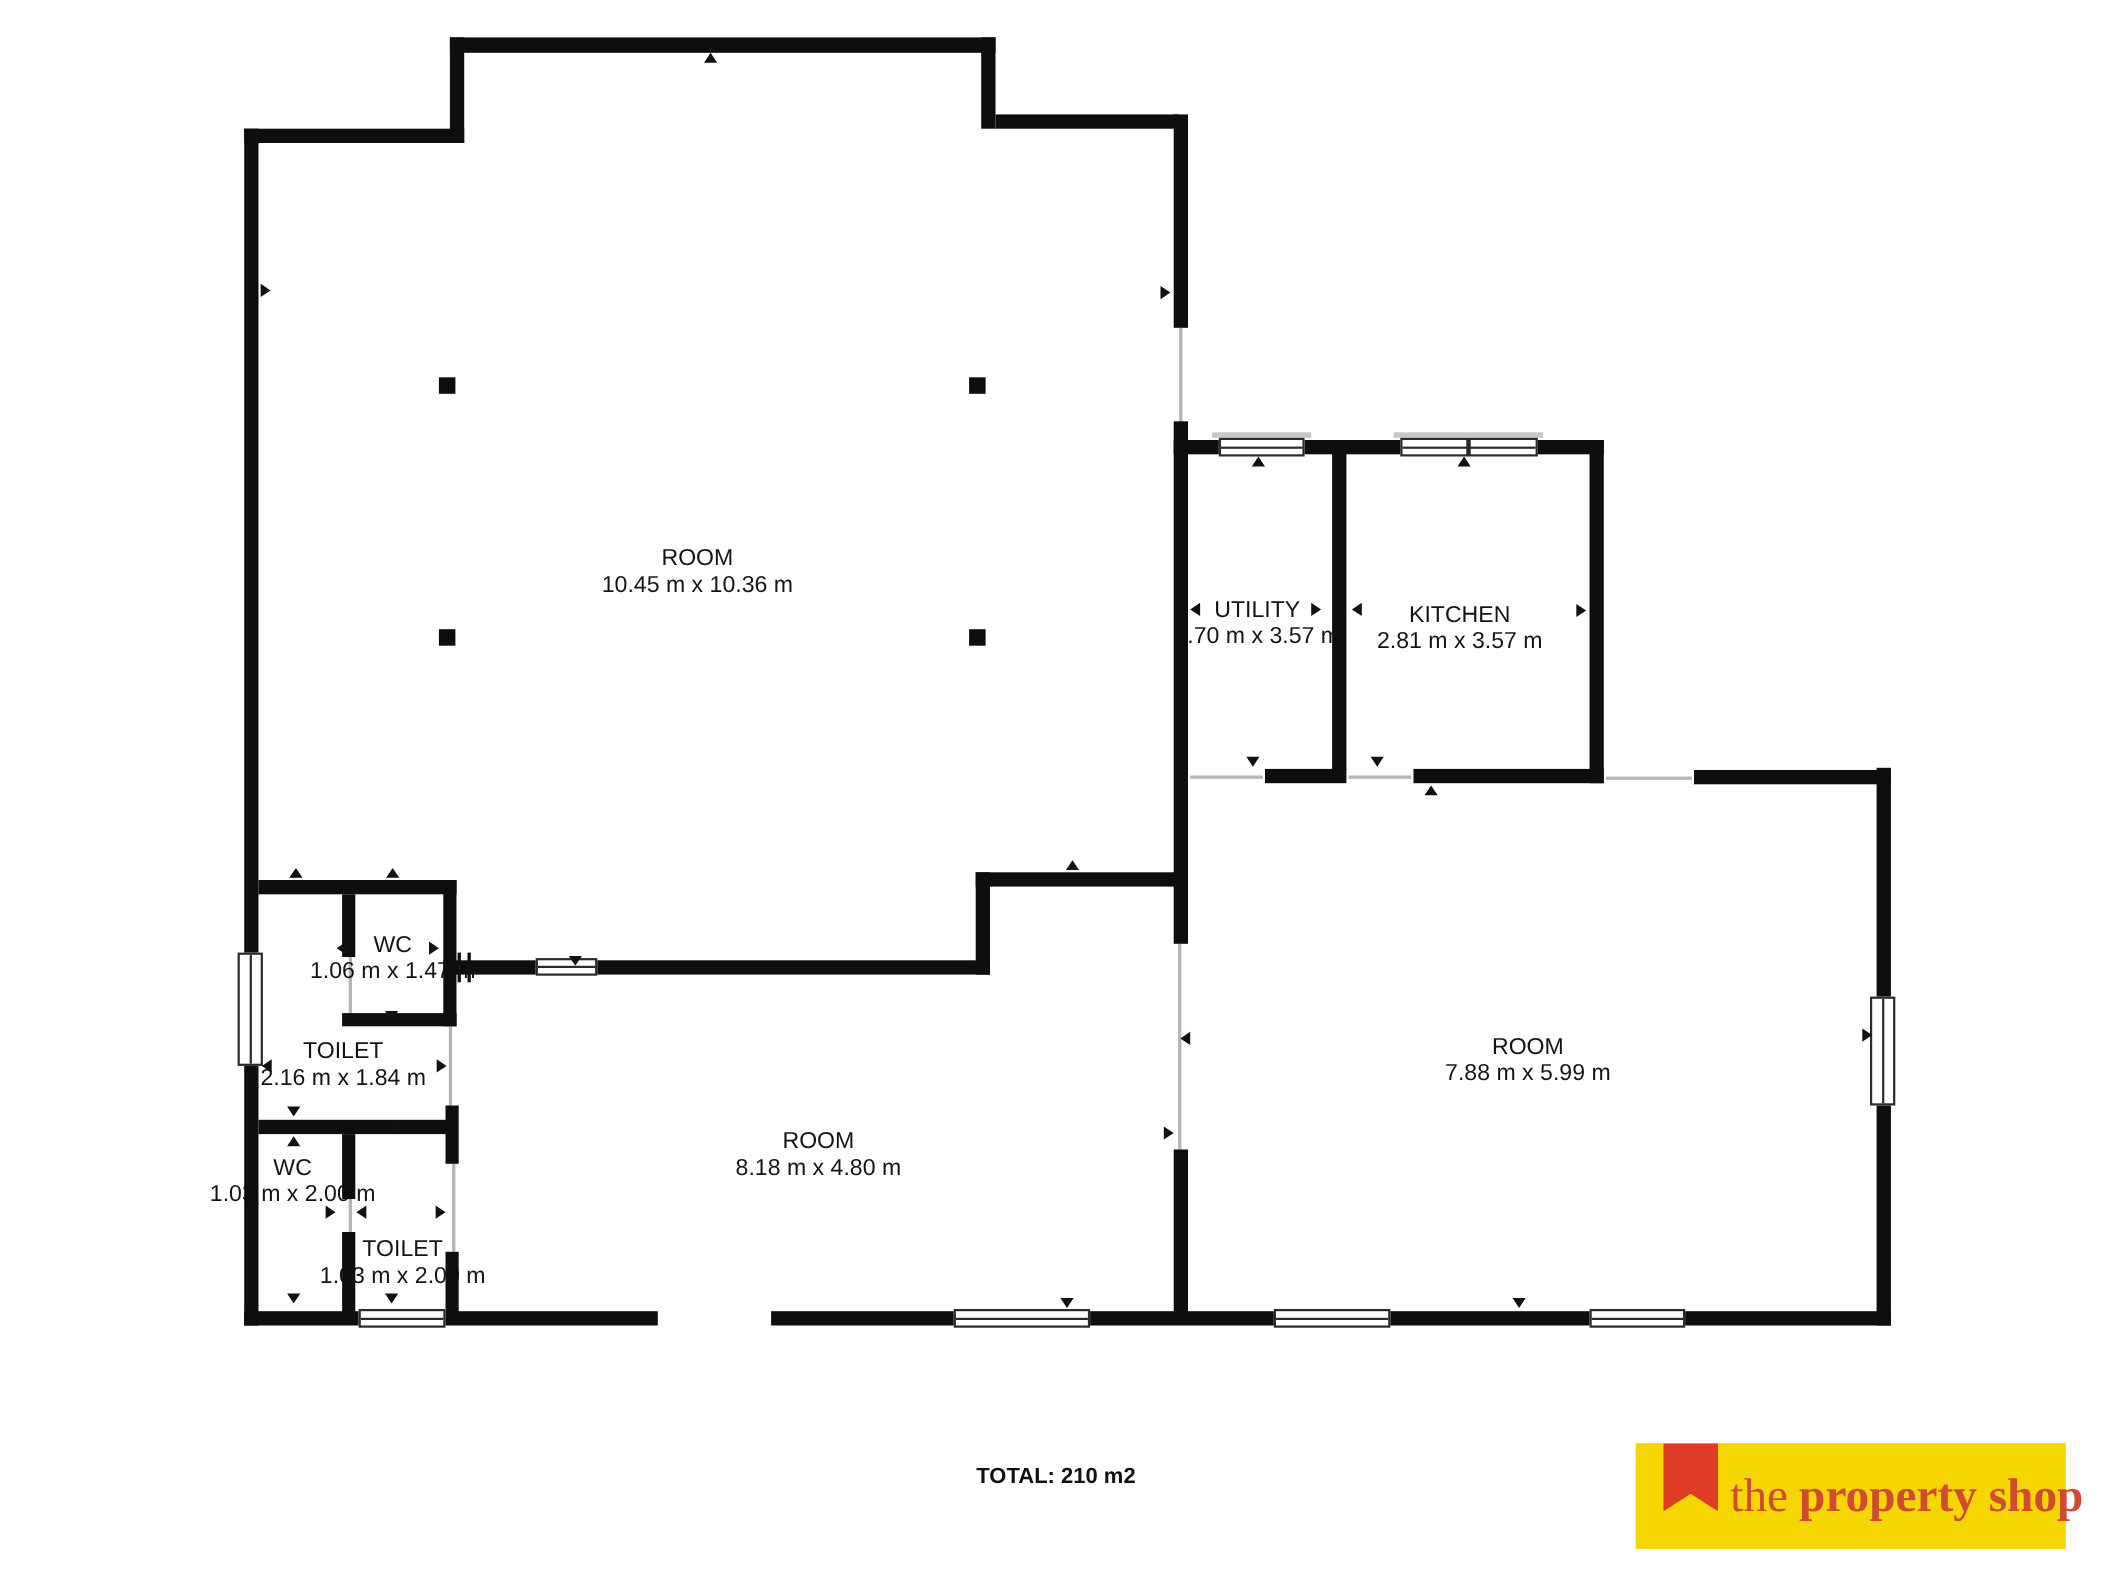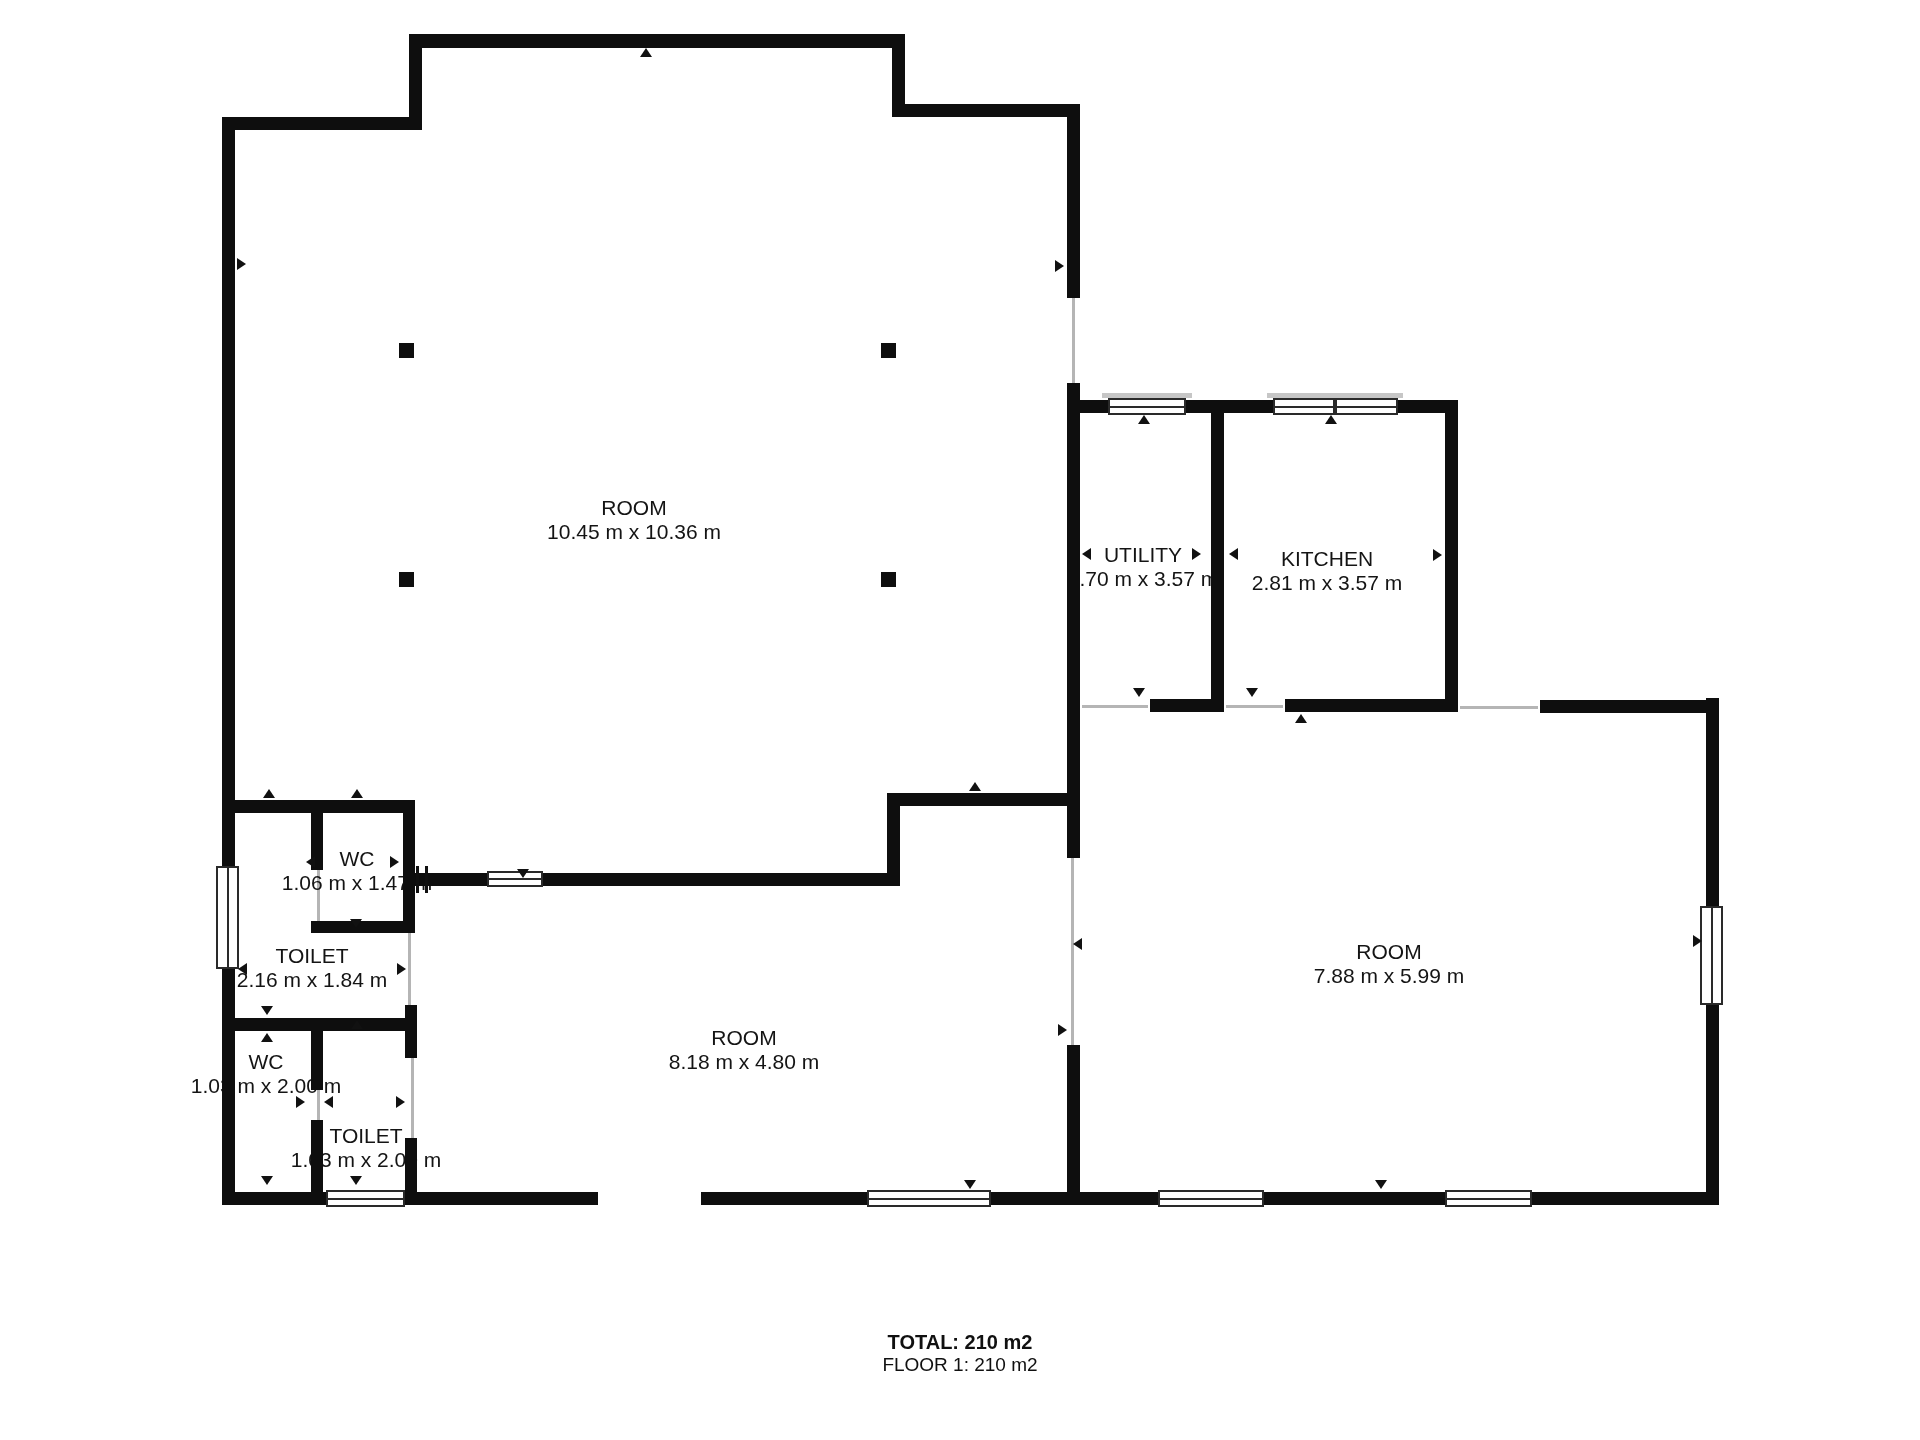--- a/index.html
+++ b/index.html
@@ -183,16 +183,22 @@
   <div class="rl" style="left:744px;top:1026px">
     <div>ROOM</div>
     <div>8.18 m x 4.80 m</div>
   </div>
   <div class="rl" style="left:1389px;top:940px">
     <div>ROOM</div>
     <div>7.88 m x 5.99 m</div>
   </div>
 
   <div class="total">TOTAL: 210 m2</div>
-  <div class="floor">FLOOR 1: 210 m2</div>
-
+
+  <div class="logo" id="logo-box" style="background: rgb(246, 214, 0);">
+    <div class="ribbon" id="logo-ribbon" style="background: rgb(223, 60, 38);"></div>
+    <div class="logotext" id="logo-text" style="color: rgb(209, 75, 50);">
+      <span>the</span>
+        <span class="bold">property shop</span>
+    </div>
+  </div>
 
 </div>
 
 </body></html>

